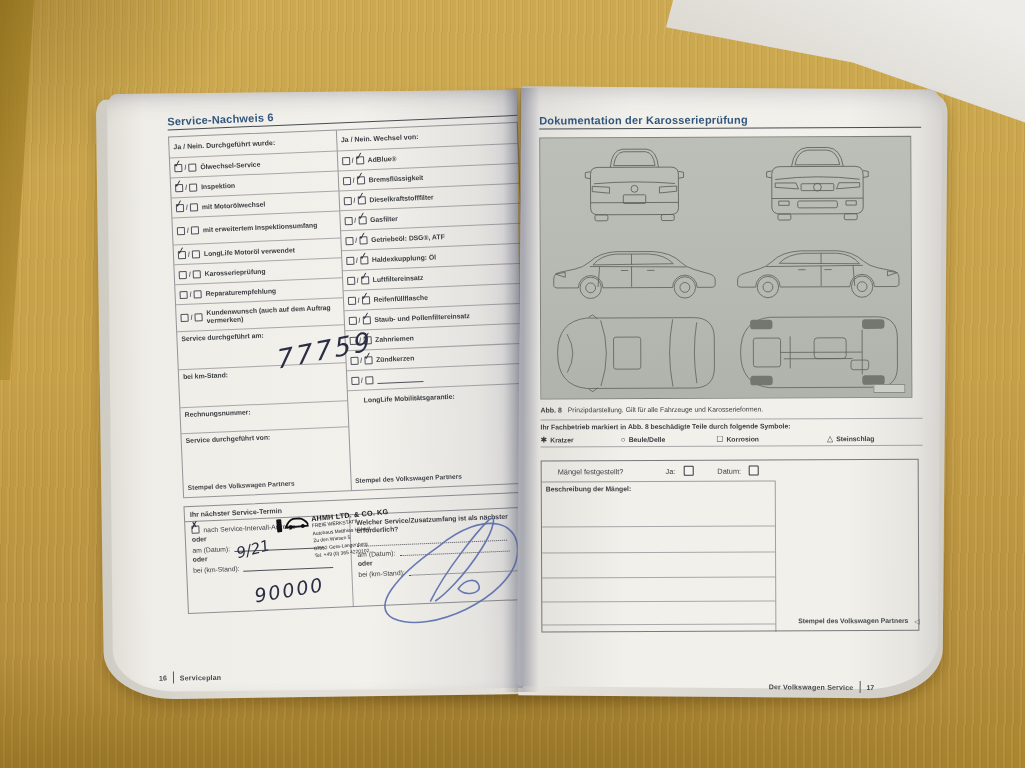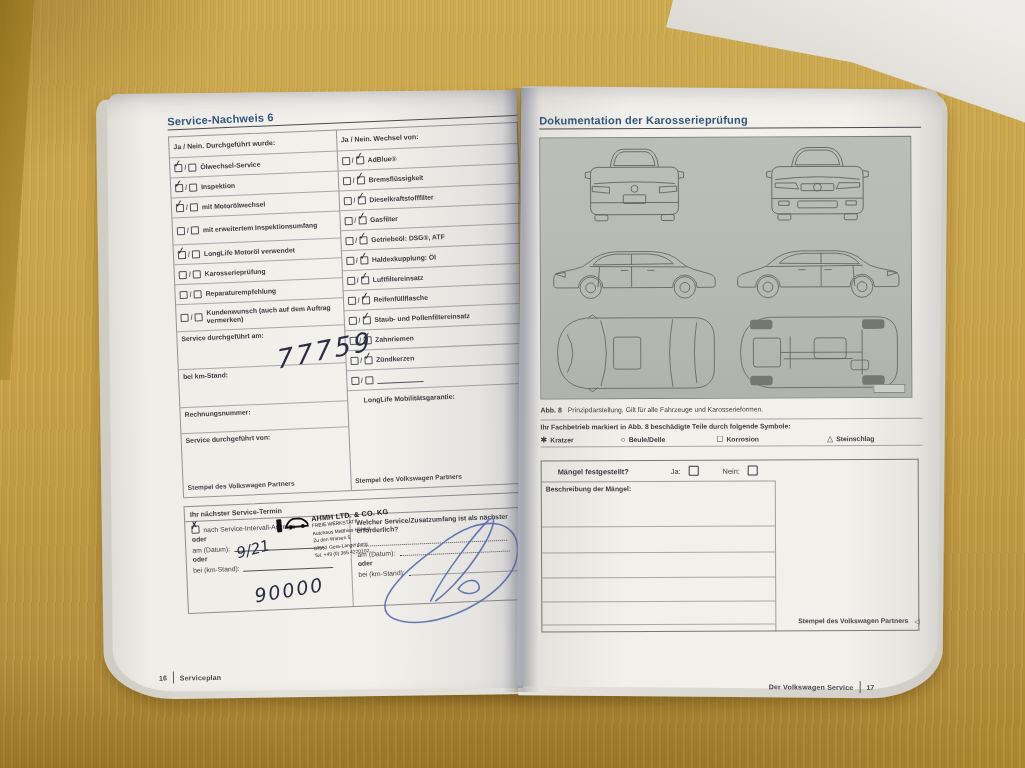--- a/index.html
+++ b/index.html
@@ -107,21 +107,21 @@
   .figcap{margin-top:7px;font-size:6.8px;display:flex;gap:6px;align-items:baseline;}
   .figcap b{font-size:7px;}
   .intro{margin-top:6px;border-top:1px solid rgba(60,60,72,.40);padding-top:3px;font-size:6.8px;font-weight:600;}
   .symrow{margin-top:3px;height:13px;display:flex;align-items:center;border-bottom:1px solid rgba(60,60,72,.40);
     font-size:6.8px;font-weight:600;}
   .sym{display:flex;align-items:center;gap:3px;}
   .sym .g{font-size:8px;line-height:8px;color:#34373c;}
   .sym:nth-child(1){width:21%;}.sym:nth-child(2){width:25%;}.sym:nth-child(3){width:29%;}.sym:nth-child(4){width:25%;}
   .defbox{margin-top:13px;width:378px;height:172px;border:1px solid rgba(55,58,66,.65);box-sizing:border-box;position:relative;}
   .defhdr{height:20px;display:flex;align-items:center;gap:8px;padding-left:16px;font-size:7.4px;}
-  .defhdr .qq{font-weight:bold;}
+  .defhdr .qq{font-weight:normal;}
   .cb{width:8px;height:8px;border:1.2px solid #34373c;border-radius:1px;display:inline-block;background:rgba(255,255,255,.3);}
   .defbody{position:absolute;left:0;top:20px;right:0;bottom:0;}
   .descarea{position:absolute;left:0;top:0;width:62%;height:100%;border-right:1px solid rgba(60,60,72,.45);border-top:1px solid rgba(60,60,72,.45);}
   .descarea .dl{position:absolute;left:0;right:0;border-bottom:1px solid rgba(60,60,72,.40);}
   .desclbl{padding:3px 4px;font-size:6.8px;font-weight:600;}
   .defstamp{position:absolute;right:10px;bottom:6px;font-size:6.8px;font-weight:600;color:#45484e;}
   .tri{position:absolute;font-size:7px;color:#4a4d52;}
 </style>
 </head>
 <body>
@@ -534,21 +534,21 @@
         </span>
       </div>
 
     <div class="defbox">
       <div class="defhdr">
         <span class="qq">Mängel festgestellt?</span>
         <span style="width:26px"></span>
         <span>Ja:</span>
         <span class="cb"></span>
         <span style="width:8px"></span>
-        <span>Nein:</span>
+        <span>Datum:</span>
         <span class="cb"></span>
       </div>
       <div class="defbody">
         <div class="descarea">
           <div class="desclbl">Beschreibung der Mängel:</div>
           <div class="dl" style="top:44px"></div>
             <div class="dl" style="top:70px"></div>
           <div class="dl" style="top:95px"></div>
             <div class="dl" style="top:119px"></div>
             <div class="dl" style="top:142px"></div>

